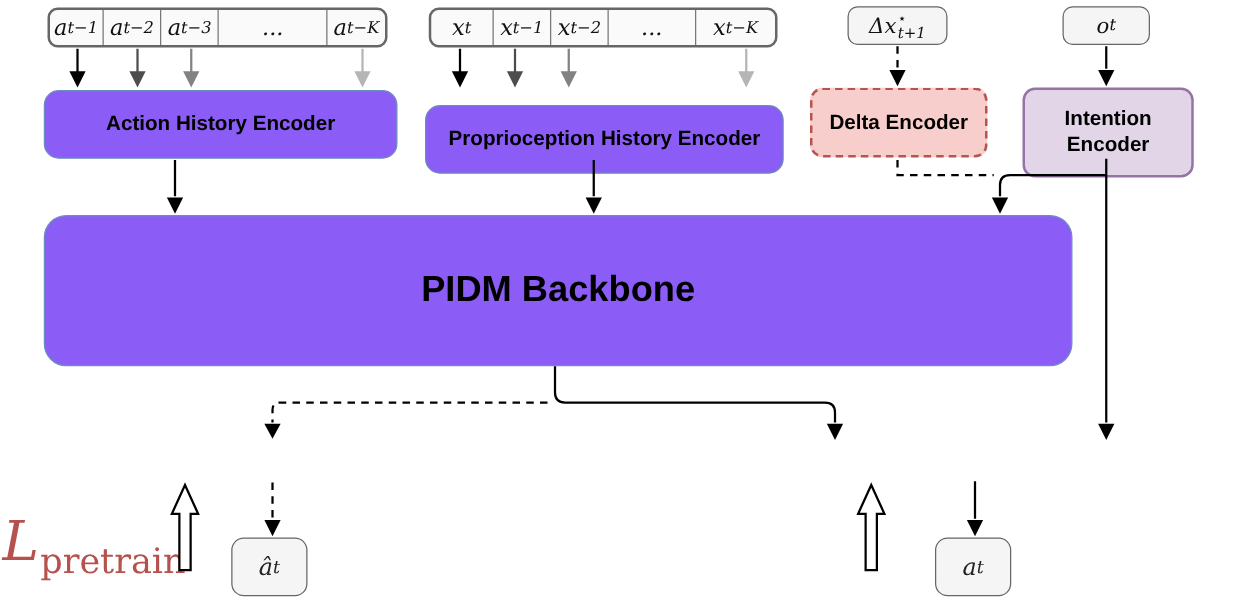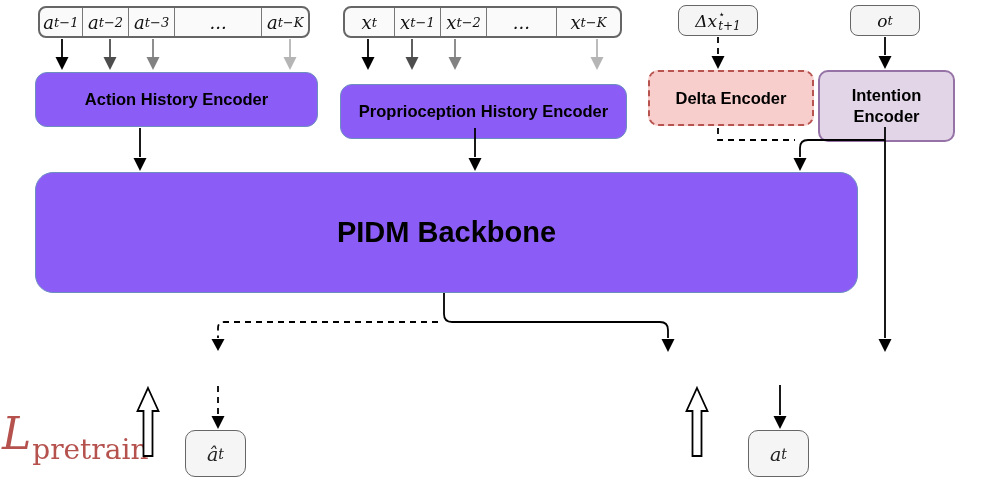--- a/index.html
+++ b/index.html
@@ -108,21 +108,21 @@
     <span>o</span>
       <sub class="m">t</sub>
   </div>
 
   <div class="abs blue blk enc-label center" style="left:35px;top:72px;width:283px;height:55px;">
     <span>Action History Encoder</span>
   </div>
   <div class="abs blue blk enc-label center" style="left:340px;top:84px;width:287px;height:55px;">
     <span>Proprioception History Encoder</span>
   </div>
-  <div class="abs reddash blk enc-label center" style="left:648px;top:70px;width:166px;height:56px;">
+  <div class="abs reddash blk enc-label center" style="left:648px;top:70px;width:142px;height:56px;">
     <span>Delta Encoder</span>
   </div>
   <div class="abs purple blk enc-label center" style="left:818px;top:70px;width:137px;height:72px;padding:0 20px;">
     <span>Intention Encoder</span>
   </div>
 
   <div class="abs blue blk backbone-label center" style="left:35px;top:172px;width:823px;height:121px;border-radius:18px;">
     <span>PIDM Backbone</span>
   </div>
 

